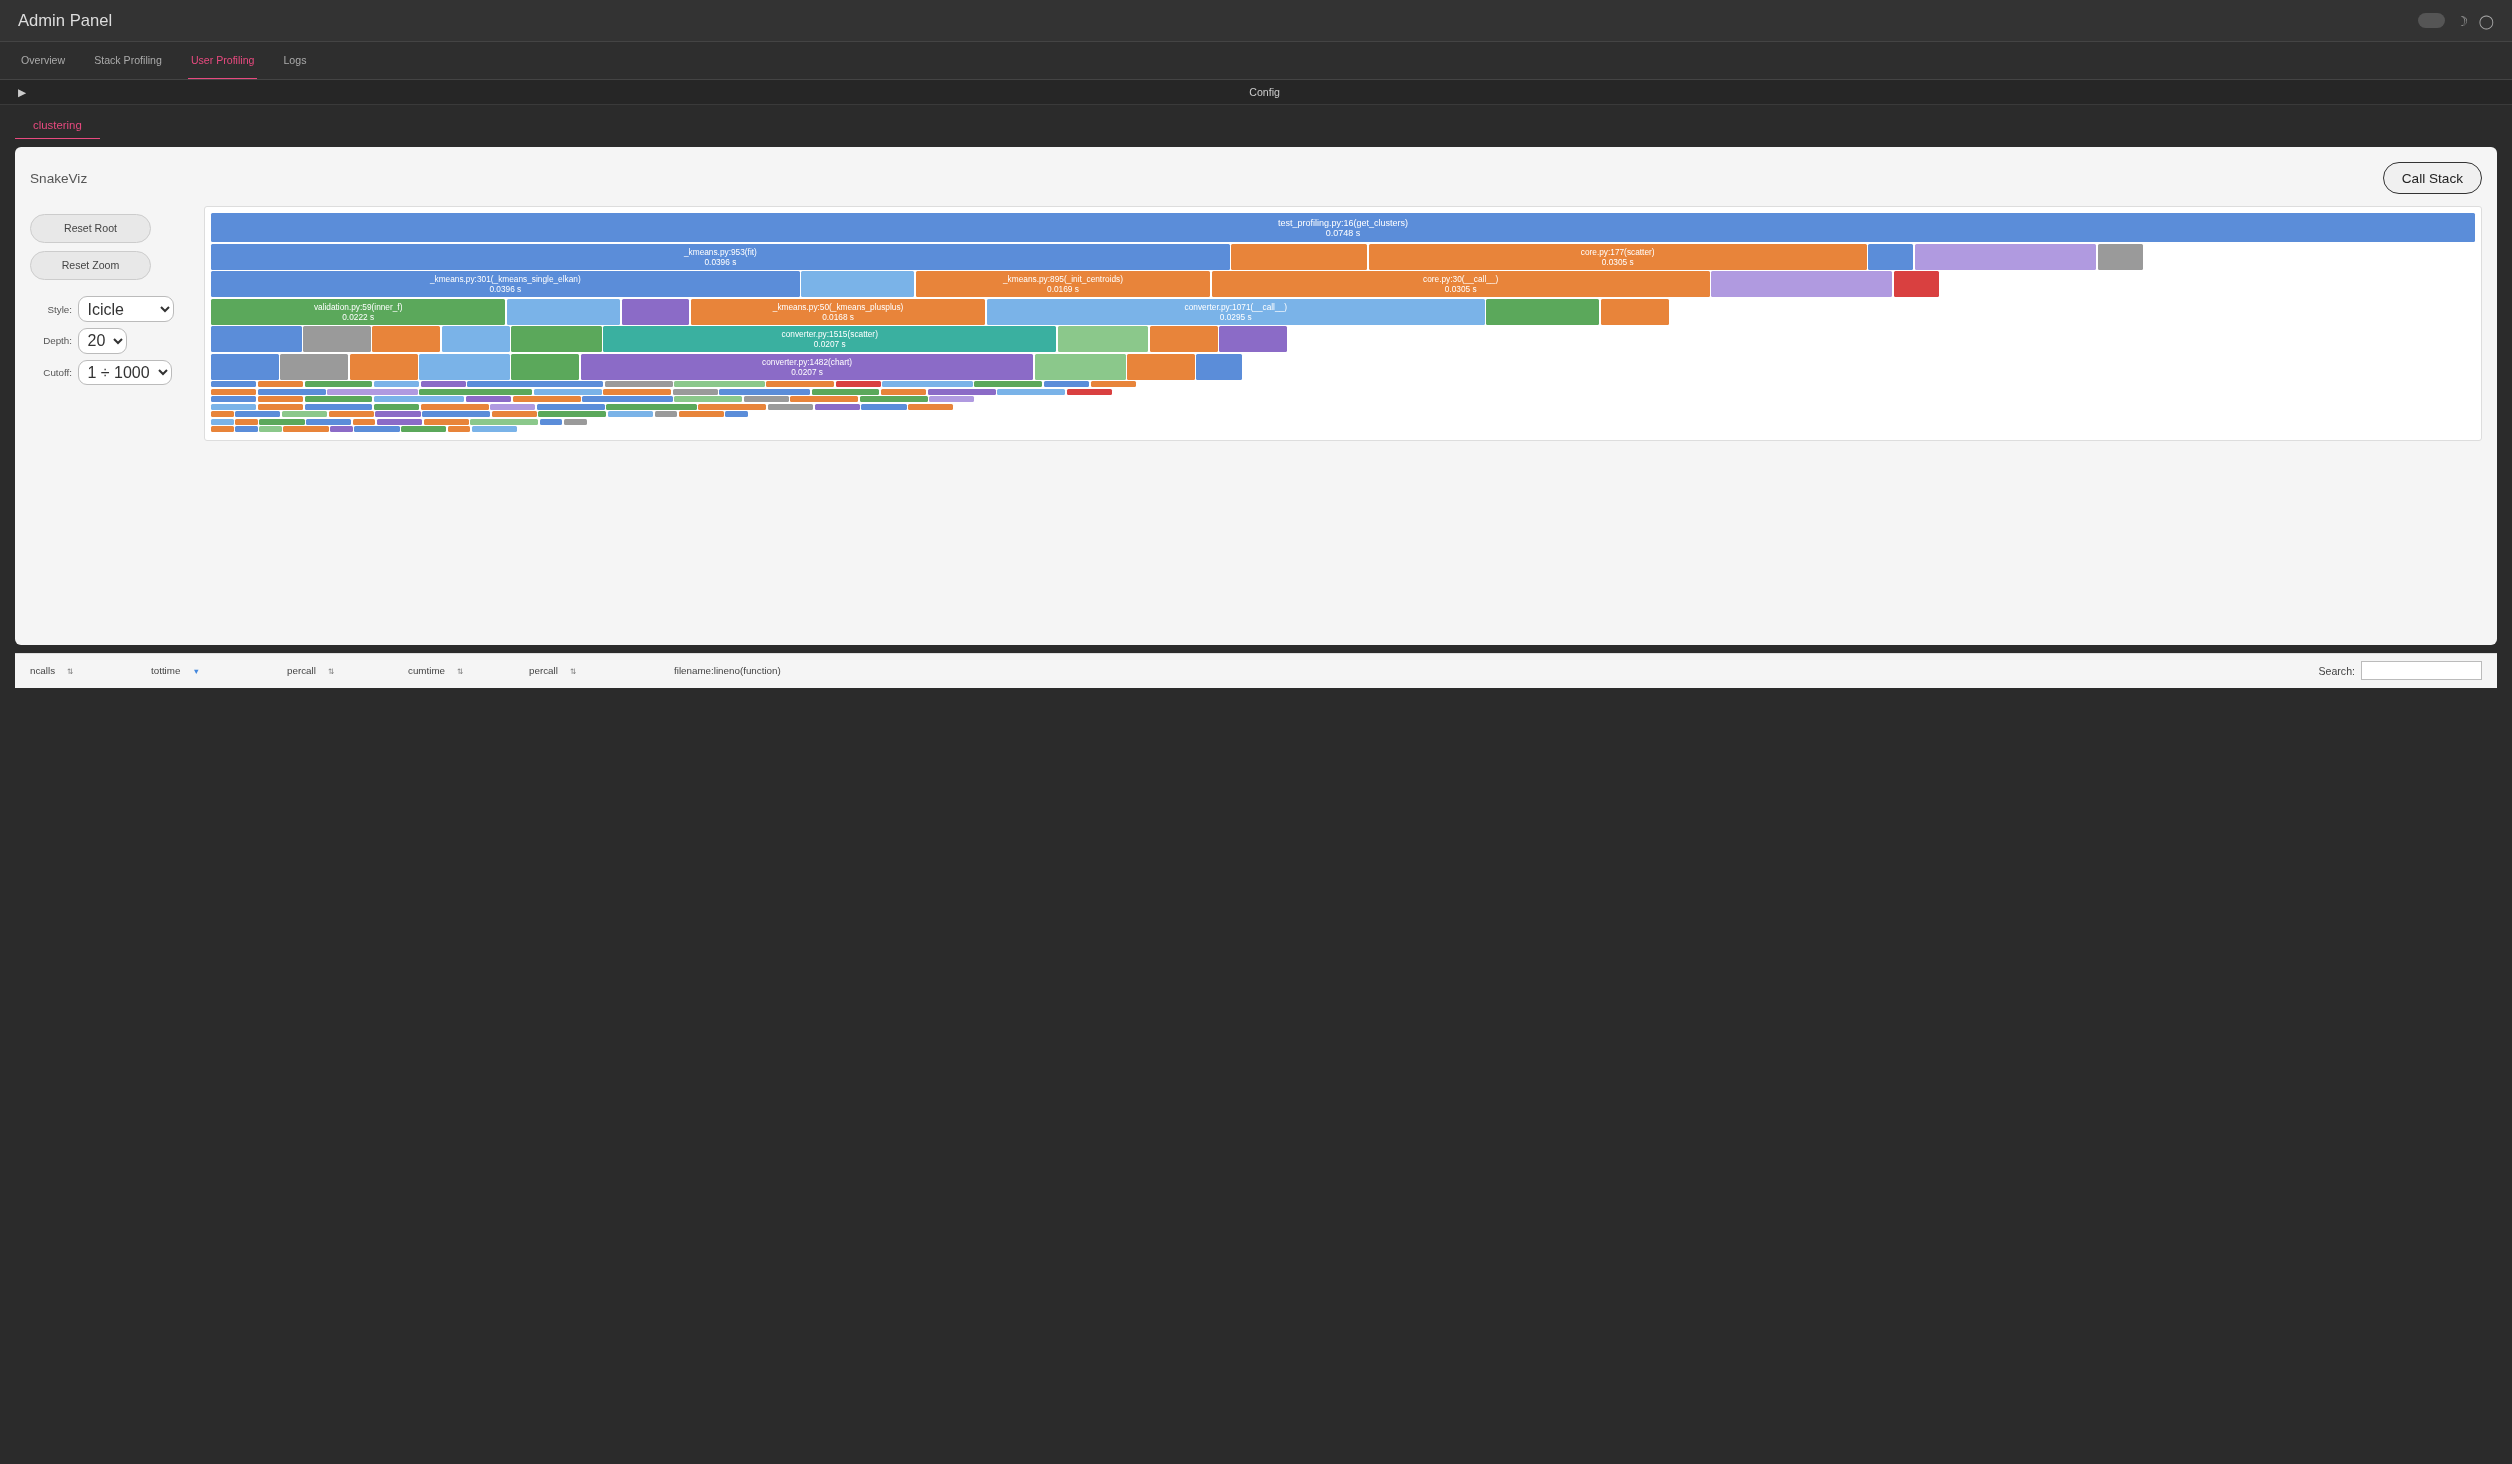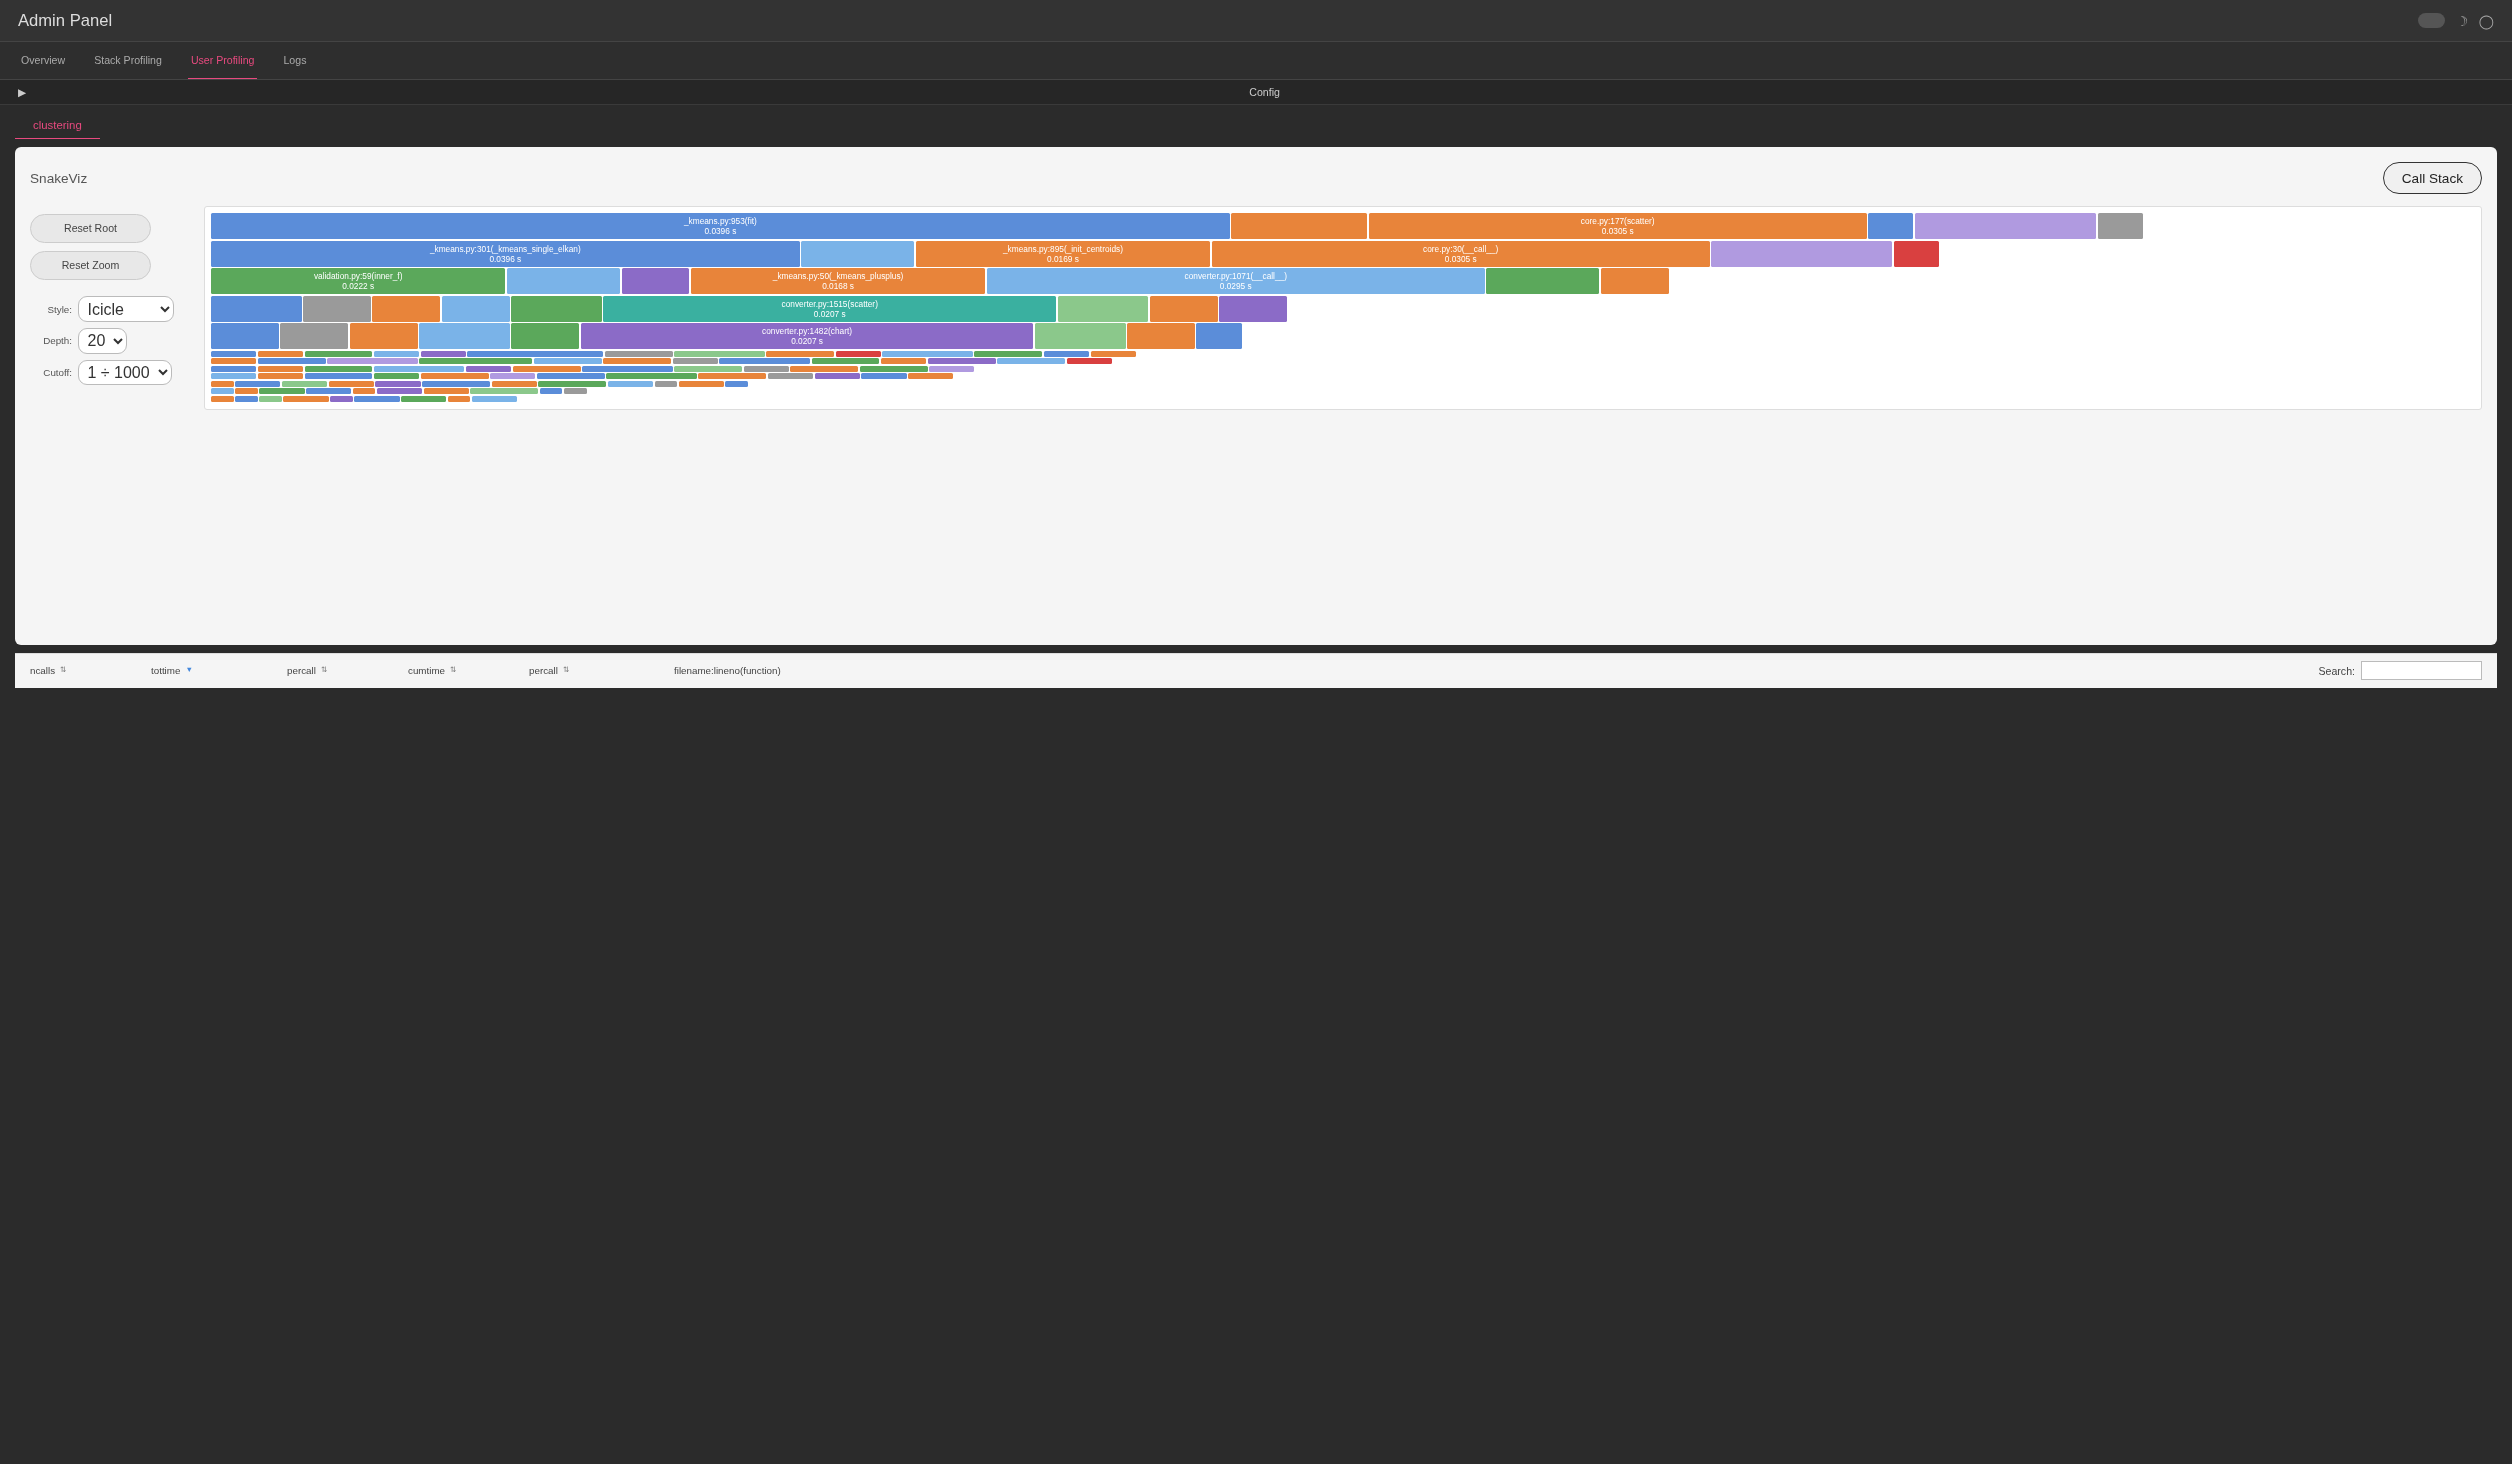--- a/index.html
+++ b/index.html
@@ -206,22 +206,22 @@
       border-top: 0.8px solid #ddd;
       padding: 7.6px 15px;
       display: flex;
       align-items: center;
       gap: 0;
     }
     .col-header {
       font-size: 9.8px;
       color: #444;
       display: flex;
-      align-items: flex-start;
-      gap: 5px;
+      align-items: flex-end;
+      gap: 12px;
     }
     .sort-arrow {
       font-size: 7.6px;
       color: #777;
     }
     .col-ncalls { width: 121px; }
     .col-tottime { width: 136px; }
     .col-percall1 { width: 121px; }
     .col-cumtime { width: 121px; }
     .col-percall2 { width: 121px; }
@@ -324,20 +324,24 @@
         <select class="ctrl-select">
           <option>1 ÷ 1000</option>
           <option>1 ÷ 100</option>
         </select>
       </div>
     </div>
 
     <div id="viz-area">
       <div class="viz-wrapper">
 
+        <div class="flame-root fc-blue">
+          <span>test_profiling.py:16(get_clusters)</span><br>
+          <span>0.0748 s</span>
+        </div>
 
         <div class="flame-row">
           <div class="flame-cell fc-blue" style="width:45%;">
             <div>_kmeans.py:953(fit)</div>
             <div>0.0396 s</div>
           </div>
           <div class="flame-cell fc-orange" style="width:6%;"></div>
           <div class="flame-cell fc-orange" style="width:22%;">
             <div>core.py:177(scatter)</div>
             <div>0.0305 s</div>

